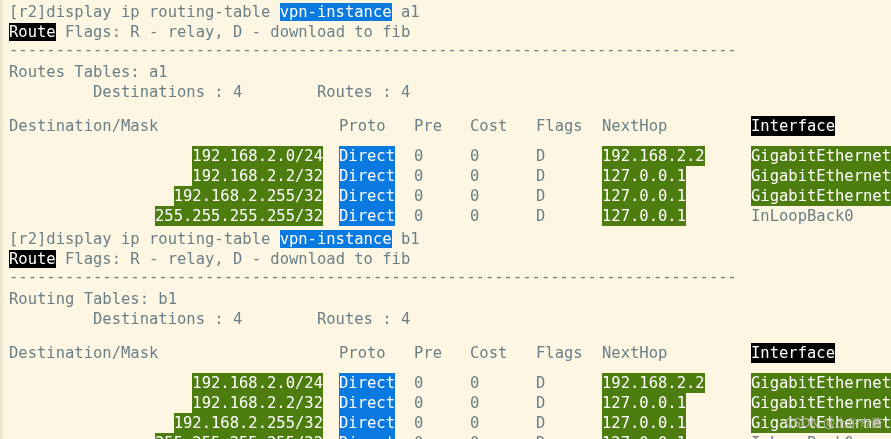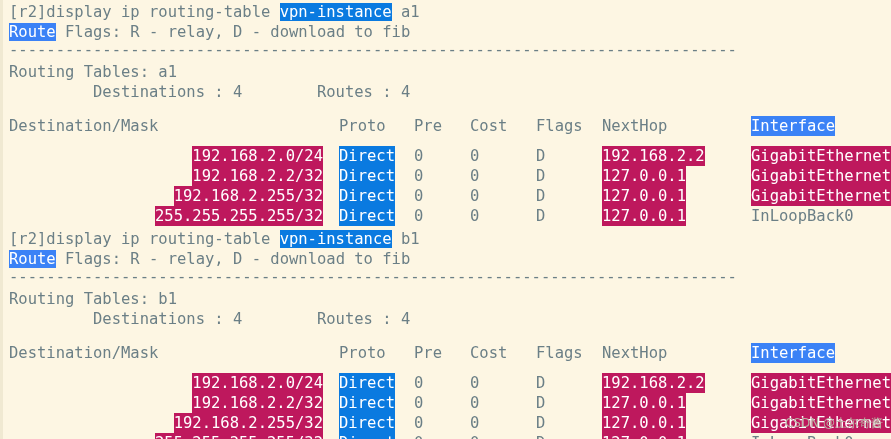--- a/index.html
+++ b/index.html
@@ -25,25 +25,25 @@
     position: absolute;
     left: 6px;
     white-space: pre;
     height: 20px;
   }
   .hl-blue {
     background: #0a7ae0;
     color: #ffffff;
   }
   .hl-magenta {
-    background: #3b82f6;
+    background: #000000;
     color: #ffffff;
   }
   .hl-orange {
-    background: #be185d;
+    background: #4d7c0f;
     color: #ffffff;
   }
   .watermark {
     position: absolute;
     right: 8px;
     bottom: 6px;
     font-family: "DejaVu Sans", "Liberation Sans", sans-serif;
     font-size: 12px;
     color: #b9b3a4;
     white-space: pre;
@@ -51,21 +51,21 @@
   }
 </style>
 </head>
 <body>
 
 <div id="terminal">
   <div id="content">
       <div class="line" style="left: 6px; top: 2px;"><span>[r2]display ip routing-table </span><span class="hl-blue">vpn-instance</span><span> a1</span></div>
       <div class="line" style="left: 6px; top: 22px;"><span class="hl-magenta">Route</span><span> Flags: R - relay, D - download to fib</span></div>
       <div class="line" style="left: 6px; top: 40px;">------------------------------------------------------------------------------</div>
-      <div class="line" style="left: 6px; top: 62px;">Routing Tables: a1</div>
+      <div class="line" style="left: 6px; top: 62px;">Routes Tables: a1</div>
       <div class="line" style="left: 6px; top: 82px;">         Destinations : 4        Routes : 4</div>
       <div class="line" style="left: 6px; top: 116px;">Destination/Mask</div>
       <div class="line" style="left: 336px; top: 116px;">Proto</div>
       <div class="line" style="left: 411px; top: 116px;">Pre</div>
       <div class="line" style="left: 467px; top: 116px;">Cost</div>
       <div class="line" style="left: 533px; top: 116px;">Flags</div>
       <div class="line" style="left: 599px; top: 116px;">NextHop</div>
       <div class="line hl-magenta" style="left: 748px; top: 116px;">Interface</div>
       <div class="line hl-orange" style="left: auto; top: 146px; right: 568px;">192.168.2.0/24</div>
       <div class="line hl-blue" style="left: 336px; top: 146px;">Direct</div>

